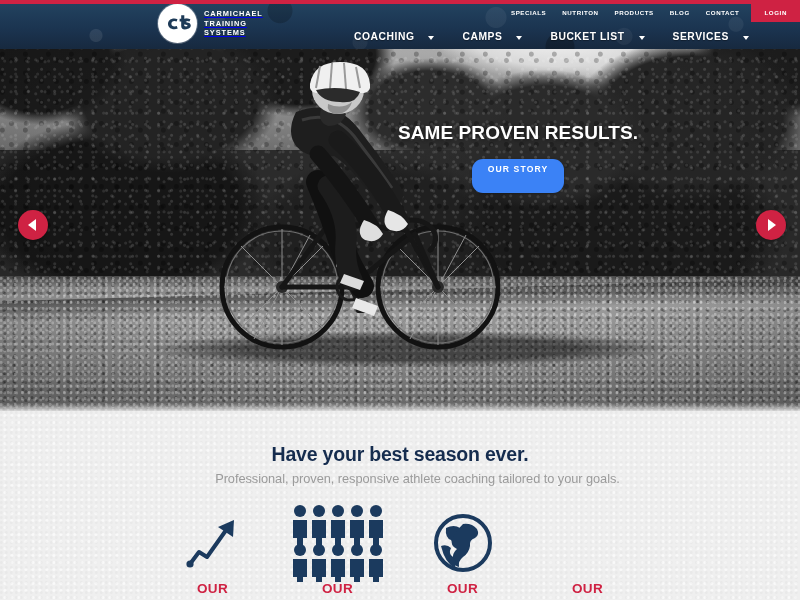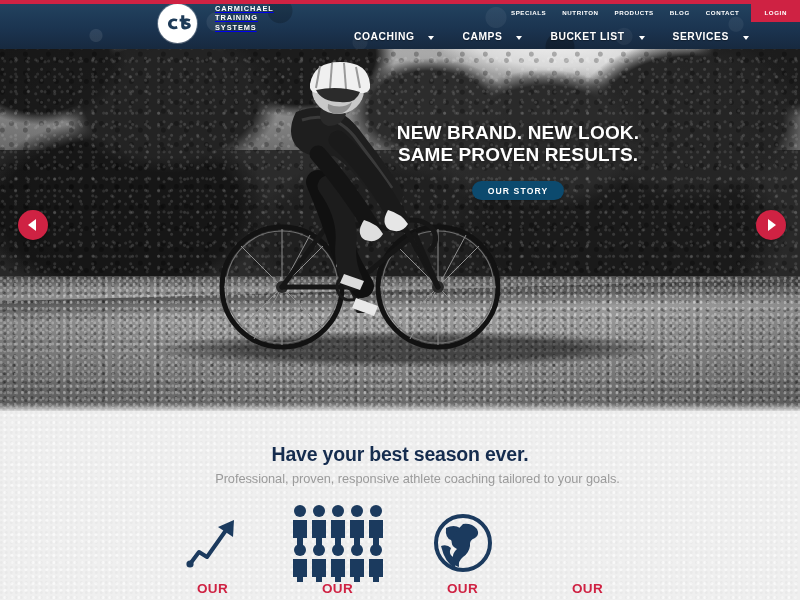--- a/index.html
+++ b/index.html
@@ -44,21 +44,21 @@
       radial-gradient(ellipse at 49% 100%, rgba(0,0,0,.5) 0 13px, transparent 14px),
       radial-gradient(ellipse at 64% 100%, rgba(0,0,0,.45) 0 10px, transparent 11px),
       radial-gradient(ellipse at 80% 100%, rgba(0,0,0,.5) 0 12px, transparent 13px),
       radial-gradient(ellipse at 95% 100%, rgba(0,0,0,.45) 0 11px, transparent 12px);
     opacity:.8;
   }
 
   
   .logo-wrap {
     position:absolute; left:158px; top:4px;
-    display:flex; gap:18px; z-index:38;
+    display:flex; align-items:center; gap:7px; z-index:38;
   }
   .logo-mark {
     width:39px; height:39px; border-radius:50%;
     background:#ffffff;
     display:flex; align-items:center; justify-content:center;
     box-shadow:0 0 0 1px rgba(255,255,255,.25);
   }
   .logo-mark svg { display:block; }
   .logo-text {
     color:#ffffff; font-size:7.4px; font-weight:bold;
@@ -194,24 +194,24 @@
   }
   .hero-h1 {
     color:#ffffff; font-size:19px; font-weight:bold;
     line-height:22px; letter-spacing:.2px;
     text-transform:uppercase; white-space:nowrap;
     text-shadow:0 1px 4px rgba(0,0,0,.45);
   }
   .hero-h1 .l2 { letter-spacing:.1px; }
   .hero-btn {
     display:inline-block; margin-top:15px;
-    background:#0c4a6e; color:#ffffff;
+    background:#3b82f6; color:#ffffff;
     font-size:8.6px; font-weight:bold; letter-spacing:1.1px;
     text-transform:uppercase; text-decoration:none;
-    padding:0 16px; height:19px; line-height:21px;
+    padding:0 16px; height:34px; line-height:21px;
     border-radius:11px; cursor:pointer;
     box-shadow:0 1px 3px rgba(0,0,0,.3);
   }
 
   
   .slider-arrow {
     position:absolute; top:210px; width:30px; height:30px;
     border-radius:50%; background:#cf2243;
     display:flex; align-items:center; justify-content:center;
     cursor:pointer; z-index:25;
@@ -371,21 +371,20 @@
           </g>
         </svg>
       </div>
 
       <div class="hero-vignette"></div>
       <div class="hero-bottom-fade"></div>
     </div>
 
     <div class="hero-copy">
       <div class="hero-h1">
-        <div>New Brand. New Look.</div>
         <div class="l2">Same Proven Results.</div>
       </div>
       <a class="hero-btn" href="#">Our Story</a>
     </div>
 
     <div class="slider-arrow prev">
       <span class="tri-left"></span>
     </div>
     <div class="slider-arrow next">
       <span class="tri-right"></span>

